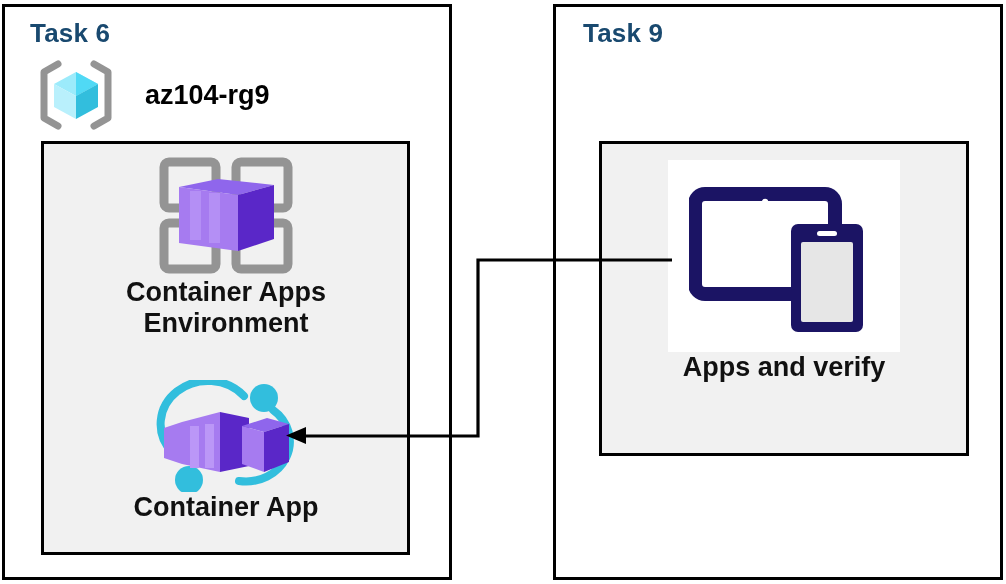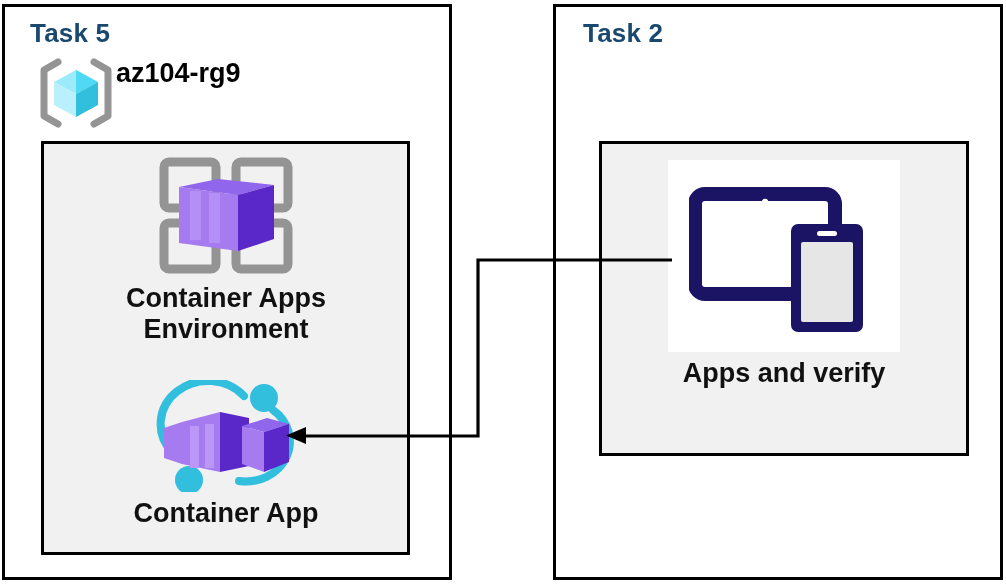--- a/index.html
+++ b/index.html
@@ -42,21 +42,22 @@
   #task2-title { left: 583px; top: 18px; }
 
   
   #rg-group {
     position: absolute;
     left: 36px;
     top: 58px;
     width: 330px;
     height: 74px;
     display: flex;
-    gap: 0;
+    align-items: center;
+    gap: 29px;
   }
   #rg-label {
     font-size: 27px;
     font-weight: bold;
     color: #000000;
     white-space: nowrap;
   }
 
   
   .inner-box {
@@ -75,21 +76,20 @@
     flex-direction: column;
     align-items: center;
   }
   .node-caption {
     font-size: 27px;
     font-weight: bold;
     color: #111111;
     text-align: center;
     line-height: 1.13;
     white-space: pre-line;
-    margin-top: 6px;
   }
   #cae-node  { left: 71px;  top: 155px; width: 310px; }
   #capp-node { left: 71px;  top: 380px; width: 310px; }
   #test-node { left: 629px; top: 160px; width: 310px; }
 
   #test-icon-plate {
     background: #ffffff;
     width: 232px;
     height: 192px;
     display: flex;
@@ -105,21 +105,21 @@
     pointer-events: none;
   }
   svg { display: block; }
 </style>
 </head>
 <body>
 
 <div id="canvas">
 
   <div class="task-panel" id="task1-panel"></div>
-  <div class="task-title" id="task1-title">Task 5</div>
+  <div class="task-title" id="task1-title">Task 6</div>
 
   <div id="rg-group">
     <span>
       <svg width="80" height="70" viewBox="0 0 80 70" aria-hidden="true">
 
         <path d="M22 4 L8 12 L8 58 L22 66" fill="none" stroke="#949494" stroke-width="7" stroke-linecap="round" stroke-linejoin="round"></path>
 
         <path d="M58 4 L72 12 L72 58 L58 66" fill="none" stroke="#949494" stroke-width="7" stroke-linecap="round" stroke-linejoin="round"></path>
 
         <polygon points="40,12 62,24 40,36 18,24" fill="#9cebfb"></polygon>
@@ -184,21 +184,21 @@
 
         <polygon points="96,46 121,38 143,44 118,52" fill="#8f66ec"></polygon>
         <polygon points="118,52 143,44 143,82 118,92" fill="#5a27c8"></polygon>
         <polygon points="96,46 118,52 118,92 96,84" fill="#a67bf0"></polygon>
       </svg>
     </span>
     <div class="node-caption">Container App</div>
   </div>
 
   <div class="task-panel" id="task2-panel"></div>
-  <div class="task-title" id="task2-title">Task 2</div>
+  <div class="task-title" id="task2-title">Task 9</div>
 
   <div class="inner-box" id="test-box"></div>
 
   <div class="node" id="test-node">
     <div id="test-icon-plate">
       <span>
         <svg width="190" height="160" viewBox="0 0 190 160" aria-hidden="true">
 
           <rect x="6" y="18" width="140" height="100" rx="10" ry="10" fill="none" stroke="#1b1464" stroke-width="14"></rect>
           <circle cx="76" cy="26" r="3.2" fill="#ffffff"></circle>

